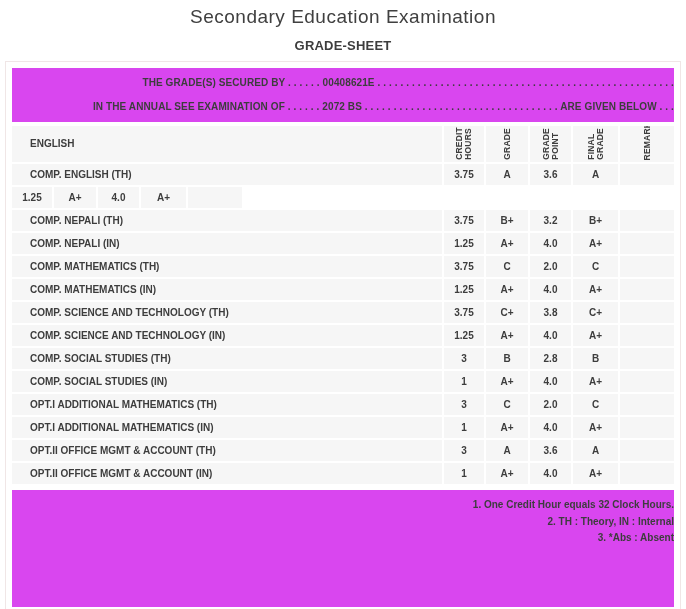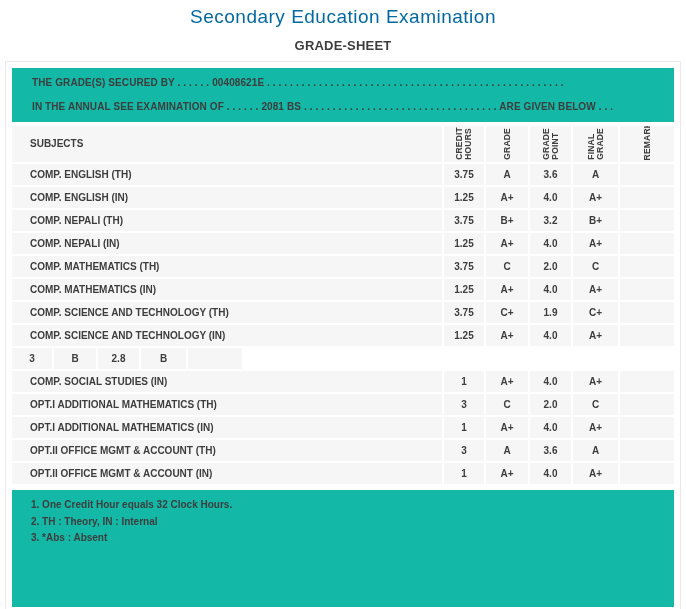--- a/index.html
+++ b/index.html
@@ -3,31 +3,31 @@
 <meta charset="utf-8">
 <style>
   html,body{margin:0;padding:0;}
   body{
     width:686px;height:609px;overflow:hidden;background:#ffffff;
     font-family:"Liberation Sans",sans-serif;color:#3d3d3d;
     -webkit-font-smoothing:antialiased;
   }
   .title{
     text-align:center;padding-top:6px;font-size:19px;letter-spacing:.5px;
-    color:#0369a1;font-weight:400;
+    color:#404040;font-weight:400;
   }
   .subtitle{
     text-align:center;font-size:13px;font-weight:bold;margin-top:10px;
     letter-spacing:.2px;
   }
   .box{
     margin:8px 5px 0 5px;border:1px solid #f0e6e6;padding:6px;
     min-height:700px;box-sizing:border-box;
   }
-  .section{background:#14b8a6;}
+  .section{background:#d946ef;text-align:right;}
   .info-section{padding:3px 0 3px 20px;margin-bottom:4px;}
   .info-line{
     font-size:10px;font-weight:bold;line-height:24px;
     white-space:nowrap;overflow:hidden;letter-spacing:.1px;
   }
   .thead{display:flex;height:36px;margin-bottom:2px;}
   .trow{display:flex;height:21px;margin-bottom:2px;}
   .cell{background:#f6f6f6;box-sizing:border-box;overflow:hidden;}
   .cell + .cell{margin-left:2px;}
   .c-subject{flex:1;}
@@ -68,26 +68,26 @@
 <body>
 
 <div>
   <div class="title">Secondary Education Examination</div>
   <div class="subtitle">GRADE-SHEET</div>
 
   <div class="box">
 
     <div class="section info-section">
       <div class="info-line"><span>THE GRADE(S) SECURED BY</span> <span>. . . . . .</span> <span>00408621E</span> <span>. . . . . . . . . . . . . . . . . . . . . . . . . . . . . . . . . . . . . . . . . . . . . . . . . . . .</span></div>
-      <div class="info-line"><span>IN THE ANNUAL SEE EXAMINATION OF</span> <span>. . . . . .</span> <span>2081 BS</span> <span>. . . . . . . . . . . . . . . . . . . . . . . . . . . . . . . . . .</span> <span>ARE GIVEN BELOW . . .</span></div>
+      <div class="info-line"><span>IN THE ANNUAL SEE EXAMINATION OF</span> <span>. . . . . .</span> <span>2072 BS</span> <span>. . . . . . . . . . . . . . . . . . . . . . . . . . . . . . . . . .</span> <span>ARE GIVEN BELOW . . .</span></div>
     </div>
 
     <div>
       <div class="thead" id="thead">
-          <div class="cell c-subject">SUBJECTS</div>
+          <div class="cell c-subject">ENGLISH</div>
           <div class="cell c-credit">
             <span class="rot">CREDIT
 HOURS</span>
           </div>
           <div class="cell c-grade">
             <span class="rot">GRADE</span>
           </div>
           <div class="cell c-gpoint">
             <span class="rot">GRADE
 POINT</span>
@@ -103,21 +103,20 @@
       <div id="tbody">
           <div class="trow">
             <div class="cell c-subject">COMP. ENGLISH (TH)</div>
             <div class="cell c-credit">3.75</div>
             <div class="cell c-grade">A</div>
             <div class="cell c-gpoint">3.6</div>
             <div class="cell c-final">A</div>
             <div class="cell c-remarks"></div>
           </div>
           <div class="trow">
-            <div class="cell c-subject">COMP. ENGLISH (IN)</div>
             <div class="cell c-credit">1.25</div>
             <div class="cell c-grade">A+</div>
             <div class="cell c-gpoint">4.0</div>
             <div class="cell c-final">A+</div>
             <div class="cell c-remarks"></div>
           </div>
           <div class="trow">
             <div class="cell c-subject">COMP. NEPALI (TH)</div>
             <div class="cell c-credit">3.75</div>
             <div class="cell c-grade">B+</div>
@@ -146,33 +145,34 @@
             <div class="cell c-credit">1.25</div>
             <div class="cell c-grade">A+</div>
             <div class="cell c-gpoint">4.0</div>
             <div class="cell c-final">A+</div>
             <div class="cell c-remarks"></div>
           </div>
           <div class="trow">
             <div class="cell c-subject">COMP. SCIENCE AND TECHNOLOGY (TH)</div>
             <div class="cell c-credit">3.75</div>
             <div class="cell c-grade">C+</div>
-            <div class="cell c-gpoint">1.9</div>
+            <div class="cell c-gpoint">3.8</div>
             <div class="cell c-final">C+</div>
             <div class="cell c-remarks"></div>
           </div>
           <div class="trow">
             <div class="cell c-subject">COMP. SCIENCE AND TECHNOLOGY (IN)</div>
             <div class="cell c-credit">1.25</div>
             <div class="cell c-grade">A+</div>
             <div class="cell c-gpoint">4.0</div>
             <div class="cell c-final">A+</div>
             <div class="cell c-remarks"></div>
           </div>
           <div class="trow">
+            <div class="cell c-subject">COMP. SOCIAL STUDIES (TH)</div>
             <div class="cell c-credit">3</div>
             <div class="cell c-grade">B</div>
             <div class="cell c-gpoint">2.8</div>
             <div class="cell c-final">B</div>
             <div class="cell c-remarks"></div>
           </div>
           <div class="trow">
             <div class="cell c-subject">COMP. SOCIAL STUDIES (IN)</div>
             <div class="cell c-credit">1</div>
             <div class="cell c-grade">A+</div>

